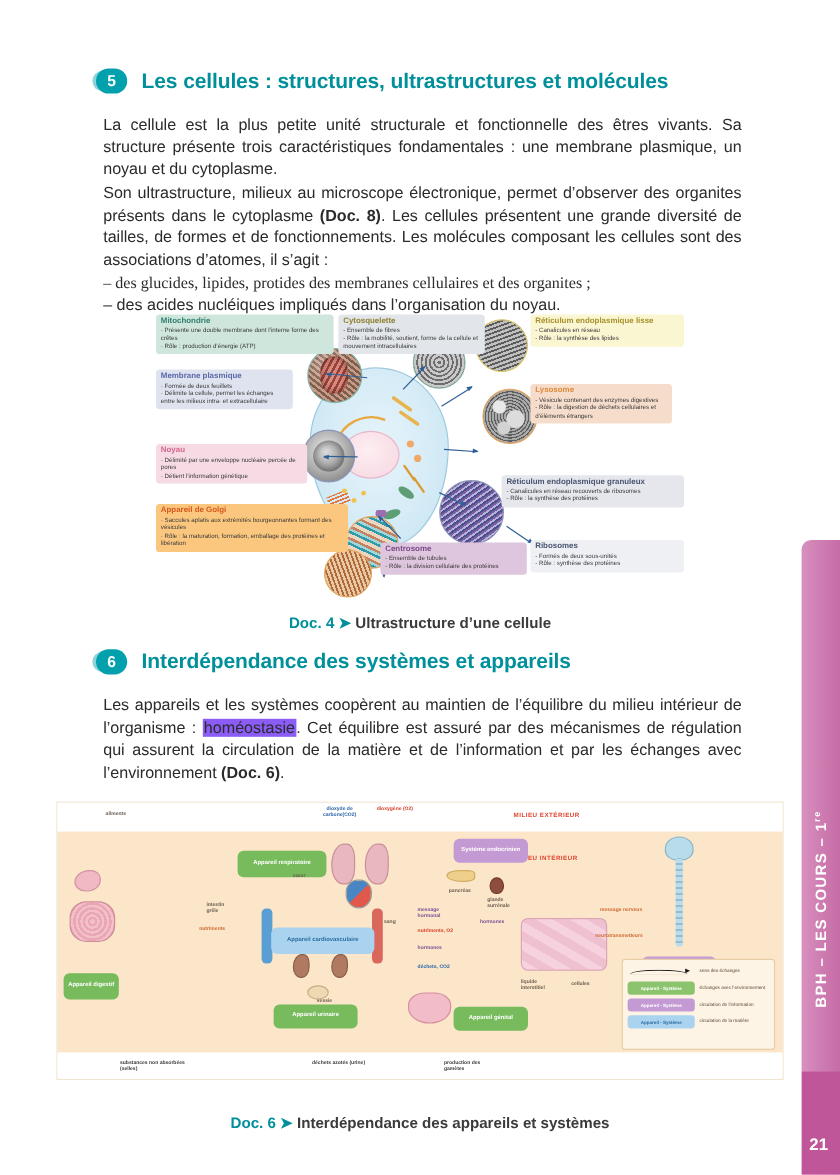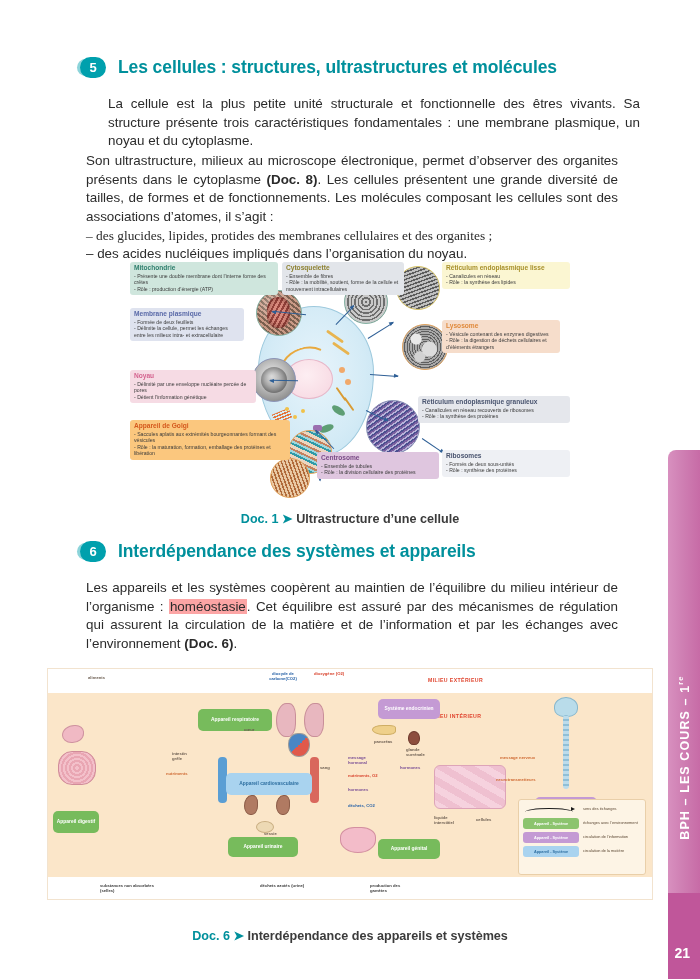--- a/index.html
+++ b/index.html
@@ -47,21 +47,21 @@
   }
   .sec-title{ color:#00909c; font-weight:bold; font-size:17.5px; letter-spacing:-0.1px; }
 
   
   .para{
     position:absolute; left:86px; width:532px;
     font-size:13.4px; line-height:18.6px; color:#2b2b2b;
     text-align:justify; text-justify:inter-word;
   }
   .para b{ font-weight:bold; }
-  .hl{ background:#fca5a5; padding:0 1px; }
+  .hl{ background:#8b5cf6; padding:0 1px; }
 
   
   .doc-caption{
     position:absolute; width:100%; text-align:center;
     font-size:12.6px; color:#3b3b3b; font-weight:bold;
   }
   .doc-caption .dc-num{ color:#00909c; }
   .doc-caption .dc-arrow{ color:#00909c; }
   .doc-caption .dc-text{ color:#3b3b3b; font-weight:bold; }
 
@@ -270,21 +270,21 @@
   </div>
   <div class="side-tab-footer"></div>
   <div class="page-number">21</div>
 </div>
 
 <div class="section-head" style="left:80px; top:57px;">
   <div class="sec-badge">5</div>
   <div class="sec-title">Les cellules : structures, ultrastructures et molécules</div>
 </div>
 
-<div class="para" style="top:95px;margin-left:22px;">La cellule est la plus petite unité structurale et fonctionnelle des êtres vivants. Sa structure présente trois caractéristiques fondamentales : une membrane plasmique, un noyau et du cytoplasme.</div>
+<div class="para" style="top:95px;">La cellule est la plus petite unité structurale et fonctionnelle des êtres vivants. Sa structure présente trois caractéristiques fondamentales : une membrane plasmique, un noyau et du cytoplasme.</div>
 
 <div class="para" style="top:152px;">
   <span>Son ultrastructure, milieux au microscope électronique, permet d’observer des organites présents dans le cytoplasme </span><b>(Doc. 8)</b><span>. Les cellules présentent une grande diversité de tailles, de formes et de fonctionnements. Les molécules composant les cellules sont des associations d’atomes, il s’agit :</span>
 </div>
 
 <div class="para" style="top:227px;font-family:Liberation Serif, serif;">– des glucides, lipides, protides des membranes cellulaires et des organites ;</div>
 <div class="para" style="top:245px;">– des acides nucléiques impliqués dans l’organisation du noyau.</div>
 
 <div id="doc5">
 
@@ -373,21 +373,21 @@
 - Rôle : la synthèse des protéines</span>
   </div>
   <div class="lbl lbl-ribo">
     <span class="t">Ribosomes</span>
     <span class="b" style="white-space:pre-line;">- Formés de deux sous-unités
 - Rôle : synthèse des protéines</span>
   </div>
 </div>
 
 <div class="doc-caption" style="top:511px;">
-  <span class="dc-num">Doc. 1</span>
+  <span class="dc-num">Doc. 4</span>
   <span class="dc-arrow">➤</span>
   <span class="dc-text">Ultrastructure d’une cellule</span>
 </div>
 
 <div class="section-head" style="left:80px; top:541px;">
   <div class="sec-badge">6</div>
   <div class="sec-title">Interdépendance des systèmes et appareils</div>
 </div>
 
 <div class="para" style="top:579px;">

